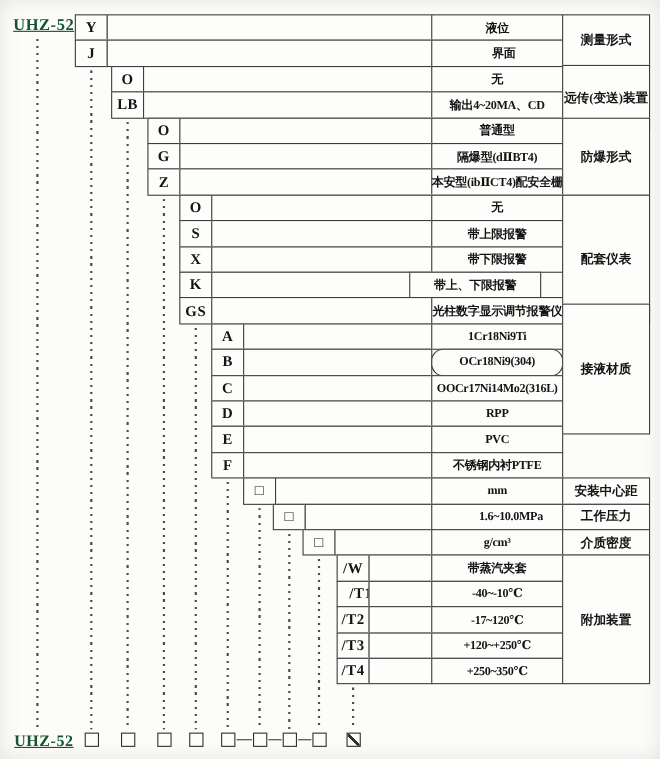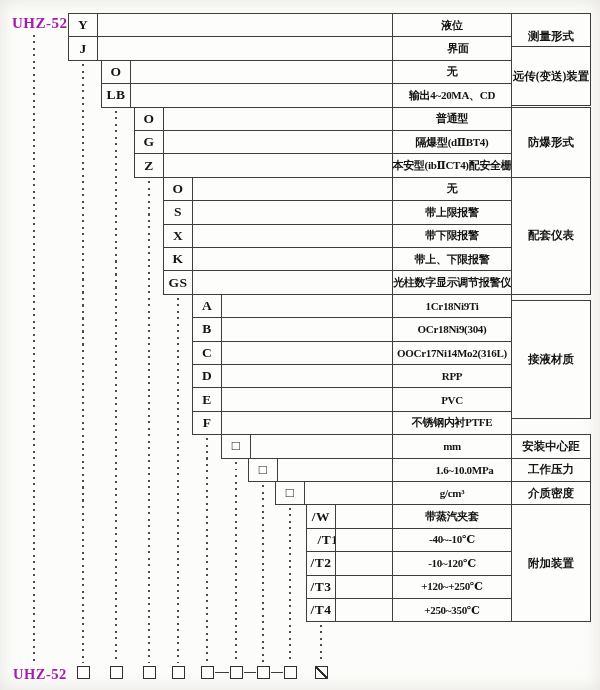--- a/index.html
+++ b/index.html
@@ -1,19 +1,19 @@
 <!DOCTYPE html>
 <html><head>
 <meta charset="utf-8">
 <style>
   html,body{margin:0;padding:0;}
   body{background:#e8e6e2;font-family:"Liberation Serif","DejaVu Serif",serif;}
   #canvas{position:relative;width:600px;height:690px;background:#fcfcfa;overflow:hidden;
           box-shadow:inset 0 0 18px rgba(120,115,105,.18);}
-  .title{position:absolute;font-size:15px;font-weight:bold;color:#a21caf;letter-spacing:.5px;white-space:nowrap;}
+  .title{position:absolute;font-size:15px;font-weight:bold;color:#14532d;letter-spacing:.5px;white-space:nowrap;text-decoration:underline;}
   #top-title{left:12px;top:15px;}
   #bottom-title{left:13px;top:666px;font-size:14.5px;}
   .cell{position:absolute;box-sizing:border-box;border:1px solid #3d3d3d;background:#fdfdfb;
         display:flex;align-items:center;justify-content:center;color:#141414;white-space:nowrap;}
   .code{font-size:13.5px;font-weight:bold;letter-spacing:.5px;}
   .desc{font-size:11px;letter-spacing:-0.3px;font-weight:bold;}
   .label{font-size:11.5px;letter-spacing:0;font-weight:bold;}
   .dotted{position:absolute;width:2px;
           background:repeating-linear-gradient(to bottom,#4c4c4c 0 2px,transparent 2px 6.5px);}
   .cbox{position:absolute;box-sizing:border-box;border:1.5px solid #2f2f2f;background:#fdfdfb;}
@@ -33,21 +33,21 @@
       <div class="cell" style="left: 97px; top: 36.4px; width: 296px; height: 24.4px;"></div>
       <div class="cell desc" style="left: 392px; top: 36.4px; width: 120px; height: 24.4px; padding-left: 12px;">界面</div>
       <div class="cell label" style="left: 511px; top: 13px; width: 80px; height: 47.8px;">测量形式</div>
       <div class="dotted" style="left: 82px; top: 63.8px; height: 599.2px;"></div>
       <div class="cell code" style="left: 101px; top: 59.8px; width: 30px; height: 24.4px;">O</div>
       <div class="cell" style="left: 130px; top: 59.8px; width: 263px; height: 24.4px;"></div>
       <div class="cell desc" style="left: 392px; top: 59.8px; width: 120px; height: 24.4px;">无</div>
       <div class="cell code" style="left: 101px; top: 83.2px; width: 30px; height: 24.4px;">LB</div>
       <div class="cell" style="left: 130px; top: 83.2px; width: 263px; height: 24.4px;"></div>
       <div class="cell desc" style="left: 392px; top: 83.2px; width: 120px; height: 24.4px;">输出4~20MA、CD</div>
-      <div class="cell label" style="left: 511px; top: 46px; width: 80px; height: 60px;">远传(变送)装置</div>
+      <div class="cell label" style="left: 511px; top: 59px; width: 80px; height: 60px;">远传(变送)装置</div>
       <div class="dotted" style="left: 115px; top: 110.6px; height: 552.4px;"></div>
       <div class="cell code" style="left: 134px; top: 106.6px; width: 30px; height: 24.4px;">O</div>
       <div class="cell" style="left: 163px; top: 106.6px; width: 230px; height: 24.4px;"></div>
       <div class="cell desc" style="left: 392px; top: 106.6px; width: 120px; height: 24.4px;">普通型</div>
       <div class="cell code" style="left: 134px; top: 130px; width: 30px; height: 24.4px;">G</div>
       <div class="cell" style="left: 163px; top: 130px; width: 230px; height: 24.4px;"></div>
       <div class="cell desc" style="left: 392px; top: 130px; width: 120px; height: 24.4px;">隔爆型(dⅡBT4)</div>
       <div class="cell code" style="left: 134px; top: 153.4px; width: 30px; height: 24.4px;">Z</div>
       <div class="cell" style="left: 163px; top: 153.4px; width: 230px; height: 24.4px;"></div>
       <div class="cell desc" style="left: 392px; top: 153.4px; width: 120px; height: 24.4px;">本安型(ibⅡCT4)配安全栅</div>
@@ -57,45 +57,45 @@
       <div class="cell" style="left: 192px; top: 176.8px; width: 201px; height: 24.4px;"></div>
       <div class="cell desc" style="left: 392px; top: 176.8px; width: 120px; height: 24.4px;">无</div>
       <div class="cell code" style="left: 163px; top: 200.2px; width: 30px; height: 24.4px;">S</div>
       <div class="cell" style="left: 192px; top: 200.2px; width: 201px; height: 24.4px;"></div>
       <div class="cell desc" style="left: 392px; top: 200.2px; width: 120px; height: 24.4px;">带上限报警</div>
       <div class="cell code" style="left: 163px; top: 223.6px; width: 30px; height: 24.4px;">X</div>
       <div class="cell" style="left: 192px; top: 223.6px; width: 201px; height: 24.4px;"></div>
       <div class="cell desc" style="left: 392px; top: 223.6px; width: 120px; height: 24.4px;">带下限报警</div>
       <div class="cell code" style="left: 163px; top: 247px; width: 30px; height: 24.4px;">K</div>
       <div class="cell" style="left: 192px; top: 247px; width: 201px; height: 24.4px;"></div>
-      <div class="cell desc" style="left: 392px; top: 247px; width: 120px; height: 24.4px;">带上、下限报警</div>
+      <div class="cell desc" style="left: 372px; top: 247px; width: 120px; height: 24.4px;">带上、下限报警</div>
       <div class="cell code" style="left: 163px; top: 270.4px; width: 30px; height: 24.4px;">GS</div>
       <div class="cell" style="left: 192px; top: 270.4px; width: 201px; height: 24.4px;"></div>
       <div class="cell desc" style="left: 392px; top: 270.4px; width: 120px; height: 24.4px;">光柱数字显示调节报警仪</div>
       <div class="cell label" style="left: 511px; top: 176.8px; width: 80px; height: 118px;">配套仪表</div>
       <div class="dotted" style="left: 177px; top: 297.8px; height: 365.2px;"></div>
       <div class="cell code" style="left: 192px; top: 293.8px; width: 30px; height: 24.4px;">A</div>
       <div class="cell" style="left: 221px; top: 293.8px; width: 172px; height: 24.4px;"></div>
       <div class="cell desc" style="left: 392px; top: 293.8px; width: 120px; height: 24.4px;">1Cr18Ni9Ti</div>
       <div class="cell code" style="left: 192px; top: 317.2px; width: 30px; height: 24.4px;">B</div>
       <div class="cell" style="left: 221px; top: 317.2px; width: 172px; height: 24.4px;"></div>
-      <div class="cell desc" style="left: 392px; top: 317.2px; width: 120px; height: 24.4px;">OCr18Ni9(304)</div>
+      <div class="cell desc" style="left: 392px; top: 317.2px; width: 120px; height: 24.4px; border-radius: 11px;">OCr18Ni9(304)</div>
       <div class="cell code" style="left: 192px; top: 340.6px; width: 30px; height: 24.4px;">C</div>
       <div class="cell" style="left: 221px; top: 340.6px; width: 172px; height: 24.4px;"></div>
       <div class="cell desc" style="left: 392px; top: 340.6px; width: 120px; height: 24.4px;">OOCr17Ni14Mo2(316L)</div>
       <div class="cell code" style="left: 192px; top: 364px; width: 30px; height: 24.4px;">D</div>
       <div class="cell" style="left: 221px; top: 364px; width: 172px; height: 24.4px;"></div>
       <div class="cell desc" style="left: 392px; top: 364px; width: 120px; height: 24.4px;">RPP</div>
       <div class="cell code" style="left: 192px; top: 387.4px; width: 30px; height: 24.4px;">E</div>
       <div class="cell" style="left: 221px; top: 387.4px; width: 172px; height: 24.4px;"></div>
       <div class="cell desc" style="left: 392px; top: 387.4px; width: 120px; height: 24.4px;">PVC</div>
       <div class="cell code" style="left: 192px; top: 410.8px; width: 30px; height: 24.4px;">F</div>
       <div class="cell" style="left: 221px; top: 410.8px; width: 172px; height: 24.4px;"></div>
       <div class="cell desc" style="left: 392px; top: 410.8px; width: 120px; height: 24.4px;">不锈钢内衬PTFE</div>
-      <div class="cell label" style="left: 511px; top: 300px; width: 80px; height: 119px;">接液材质</div>
+      <div class="cell label" style="left: 511px; top: 276px; width: 80px; height: 119px;">接液材质</div>
       <div class="dotted" style="left: 206px; top: 438.2px; height: 224.8px;"></div>
       <div class="cell code" style="left: 221px; top: 434.2px; width: 30px; height: 24.4px;">□</div>
       <div class="cell" style="left: 250px; top: 434.2px; width: 143px; height: 24.4px;"></div>
       <div class="cell desc" style="left: 392px; top: 434.2px; width: 120px; height: 24.4px;">mm</div>
       <div class="cell label" style="left: 511px; top: 434.2px; width: 80px; height: 24.4px;">安装中心距</div>
       <div class="dotted" style="left: 235px; top: 461.6px; height: 201.4px;"></div>
       <div class="cell code" style="left: 248px; top: 457.6px; width: 30px; height: 24.4px;">□</div>
       <div class="cell" style="left: 277px; top: 457.6px; width: 116px; height: 24.4px;"></div>
       <div class="cell desc" style="left: 392px; top: 457.6px; width: 120px; height: 24.4px; padding-left: 25px;">1.6~10.0MPa</div>
       <div class="cell label" style="left: 511px; top: 457.6px; width: 80px; height: 24.4px;">工作压力</div>
@@ -106,21 +106,21 @@
       <div class="cell label" style="left: 511px; top: 481px; width: 80px; height: 24.4px;">介质密度</div>
       <div class="dotted" style="left: 289px; top: 508.4px; height: 154.6px;"></div>
       <div class="cell code" style="left: 306px; top: 504.4px; width: 30px; height: 24.4px;">/W</div>
       <div class="cell" style="left: 335px; top: 504.4px; width: 58px; height: 24.4px;"></div>
       <div class="cell desc" style="left: 392px; top: 504.4px; width: 120px; height: 24.4px;">带蒸汽夹套</div>
       <div class="cell code" style="left: 306px; top: 527.8px; width: 30px; height: 24.4px; padding-left: 14px;">/T1</div>
       <div class="cell" style="left: 335px; top: 527.8px; width: 58px; height: 24.4px;"></div>
       <div class="cell desc" style="left: 392px; top: 527.8px; width: 120px; height: 24.4px;">-40~-10℃</div>
       <div class="cell code" style="left: 306px; top: 551.2px; width: 30px; height: 24.4px;">/T2</div>
       <div class="cell" style="left: 335px; top: 551.2px; width: 58px; height: 24.4px;"></div>
-      <div class="cell desc" style="left: 392px; top: 551.2px; width: 120px; height: 24.4px;">-10~120℃</div>
+      <div class="cell desc" style="left: 392px; top: 551.2px; width: 120px; height: 24.4px;">-17~120℃</div>
       <div class="cell code" style="left: 306px; top: 574.6px; width: 30px; height: 24.4px;">/T3</div>
       <div class="cell" style="left: 335px; top: 574.6px; width: 58px; height: 24.4px;"></div>
       <div class="cell desc" style="left: 392px; top: 574.6px; width: 120px; height: 24.4px;">+120~+250℃</div>
       <div class="cell code" style="left: 306px; top: 598px; width: 30px; height: 24.4px;">/T4</div>
       <div class="cell" style="left: 335px; top: 598px; width: 58px; height: 24.4px;"></div>
       <div class="cell desc" style="left: 392px; top: 598px; width: 120px; height: 24.4px;">+250~350℃</div>
       <div class="cell label" style="left: 511px; top: 504.4px; width: 80px; height: 118px;">附加装置</div>
       <div class="dotted" style="left: 320px; top: 625.4px; height: 37.6px;"></div>
       <div class="dotted" style="left: 33px; top: 35px; height: 628px;"></div>
       <div class="cbox" style="left: 76.5px; top: 666px; width: 13px; height: 13px;"></div>

